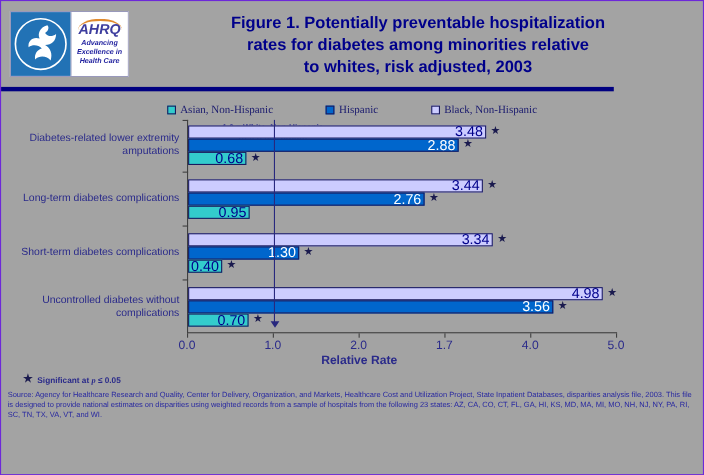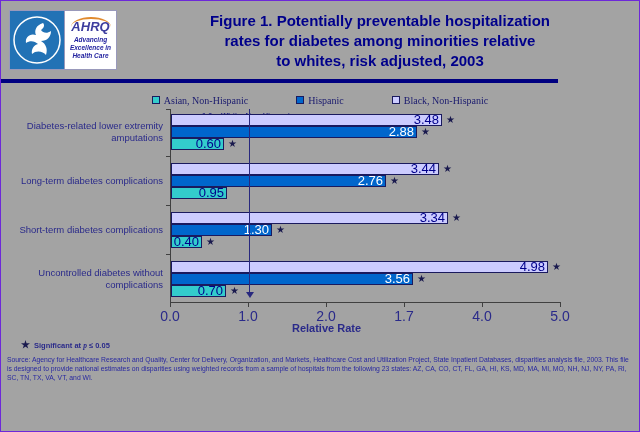--- a/index.html
+++ b/index.html
@@ -103,21 +103,21 @@
     border-right: 4px solid transparent;
     border-top: 6px solid #28287e;
   }
 
   .xaxis {
     position: relative; margin-left: 169px; width: 391px; height: 18px;
   }
   .xtick { position: absolute; top: 0; width: 1px; height: 4px; background: #404040; }
   .xtick-label {
     position: absolute; top: 5px; transform: translateX(-50%);
-    font-size: 14px; color: #2a2a8a;
+    font-size: 11px; color: #2a2a8a;
   }
   .xlabel {
     margin-left: 130px; width: 391px; text-align: center;
     font-size: 11px; font-weight: bold; color: #2a2a8a; margin-top: 1px;
   }
 
   
   .footnote {
     margin: 6px 0 0 20px; font-size: 7.5px; font-weight: bold; color: #2a2a8a;
     display: flex; align-items: center; gap: 4px;
@@ -193,21 +193,21 @@
             <span class="star">★</span>
           </div>
           <div class="bar-row">
             <div class="bar" style="width: 246px; background: rgb(0, 102, 204);">
               <span class="bar-value" style="color: rgb(255, 255, 255);">2.88</span>
             </div>
             <span class="star">★</span>
           </div>
           <div class="bar-row">
             <div class="bar" style="width: 53px; background: rgb(51, 204, 204);">
-              <span class="bar-value" style="color: rgb(0, 0, 139);">0.60</span>
+              <span class="bar-value" style="color: rgb(0, 0, 139);">0.68</span>
             </div>
             <span class="star">★</span>
           </div>
         </div>
         <div class="group" style="top: 54px;">
           <div class="category-label">Long-term diabetes complications</div>
           <div class="bar-row">
             <div class="bar" style="width: 268px; background: rgb(204, 204, 255);">
               <span class="bar-value" style="color: rgb(0, 0, 139);">3.44</span>
             </div>
@@ -248,21 +248,21 @@
         </div>
         <div class="group" style="top: 152px;">
           <div class="category-label">Uncontrolled diabetes without complications</div>
           <div class="bar-row">
             <div class="bar" style="width: 388px; background: rgb(204, 204, 255);">
               <span class="bar-value" style="color: rgb(0, 0, 139);">4.98</span>
             </div>
             <span class="star">★</span>
           </div>
           <div class="bar-row">
-            <div class="bar" style="width: 242px; background: rgb(0, 102, 204);">
+            <div class="bar" style="width: 332px; background: rgb(0, 102, 204);">
               <span class="bar-value" style="color: rgb(255, 255, 255);">3.56</span>
             </div>
             <span class="star">★</span>
           </div>
           <div class="bar-row">
             <div class="bar" style="width: 55px; background: rgb(51, 204, 204);">
               <span class="bar-value" style="color: rgb(0, 0, 139);">0.70</span>
             </div>
             <span class="star">★</span>
           </div>

